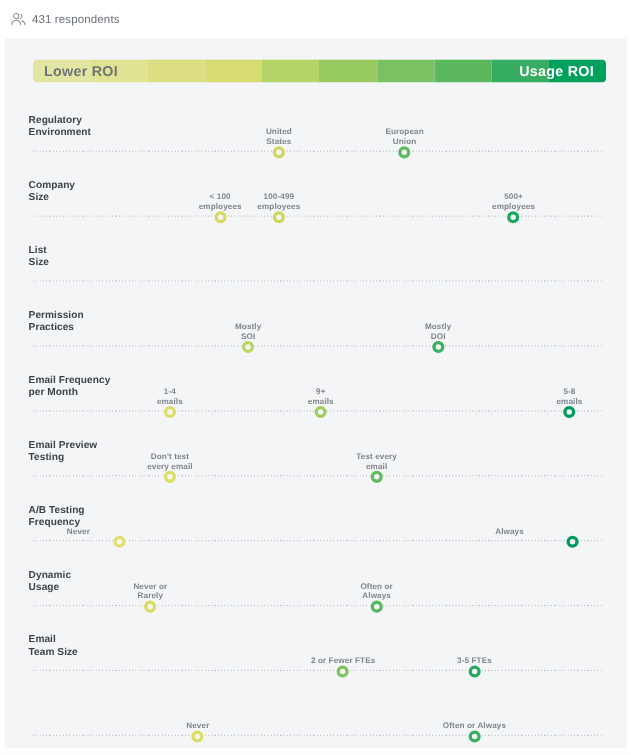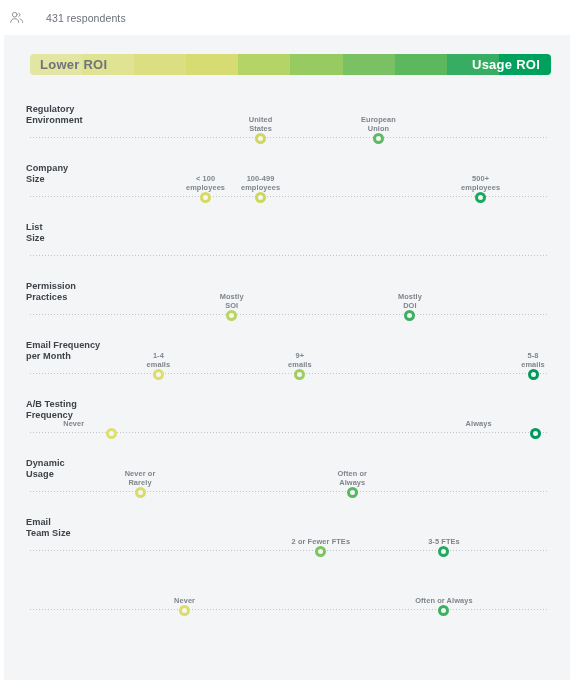--- a/index.html
+++ b/index.html
@@ -14,21 +14,21 @@
     font-family: "Liberation Sans", sans-serif;
     -webkit-font-smoothing: antialiased;
     overflow: hidden;
     position: relative;
   }
 
   
   .respondents {
     display: flex;
     align-items: center;
-    gap: 22px;
+    gap: 5px;
     padding: 9px 0 0 9px;
     height: 26px;
     box-sizing: border-box;
   }
   .respondents .people-icon {
     width: 15px;
     height: 15px;
     display: block;
     flex: 0 0 auto;
     color: #8b9097;
@@ -113,21 +113,21 @@
     left: 26px;
     right: 22px;
     bottom: 8px;
     height: 1px;
     background-image: repeating-linear-gradient(
         to right, #bfc4ca 0px, #bfc4ca 1px, rgba(0,0,0,0) 1px, rgba(0,0,0,0) 3px);
   }
   .plot {
     position: absolute;
     left: 26px;
-    right: 16px;
+    right: 32px;
     bottom: 0;
     height: 50px;
   }
   .pt {
     position: absolute;
     bottom: 0;
     transform: translateX(-50%);
     width: 92px;
     text-align: center;
   }
@@ -302,20 +302,43 @@
             <div class="pt-label">
               <div>5-8</div>
               <div>emails</div>
             </div>
             <div class="dot" style="border-color: rgb(0, 154, 93);"></div>
           </div>
         </div>
       </div>
       <div class="row">
         <div class="row-label">
+          <div>Email Preview</div>
+          <div>Testing</div>
+        </div>
+        <div class="track"></div>
+        <div class="plot">
+          <div class="pt" style="left: 24.5%;">
+            <div class="pt-label">
+              <div>Don't test</div>
+              <div>every email</div>
+            </div>
+            <div class="dot" style="border-color: rgb(218, 222, 102);"></div>
+          </div>
+          <div class="pt" style="left: 61.5%;">
+            <div class="pt-label">
+              <div>Test every</div>
+              <div>email</div>
+            </div>
+            <div class="dot" style="border-color: rgb(98, 188, 95);"></div>
+          </div>
+        </div>
+      </div>
+      <div class="row">
+        <div class="row-label">
           <div>A/B Testing</div>
           <div>Frequency</div>
         </div>
         <div class="track"></div>
         <div class="plot">
           <div class="pt align-left" style="left: 15.5%;">
             <div class="pt-label">
               <div>Never</div>
             </div>
             <div class="dot" style="border-color: rgb(223, 223, 108);"></div>

